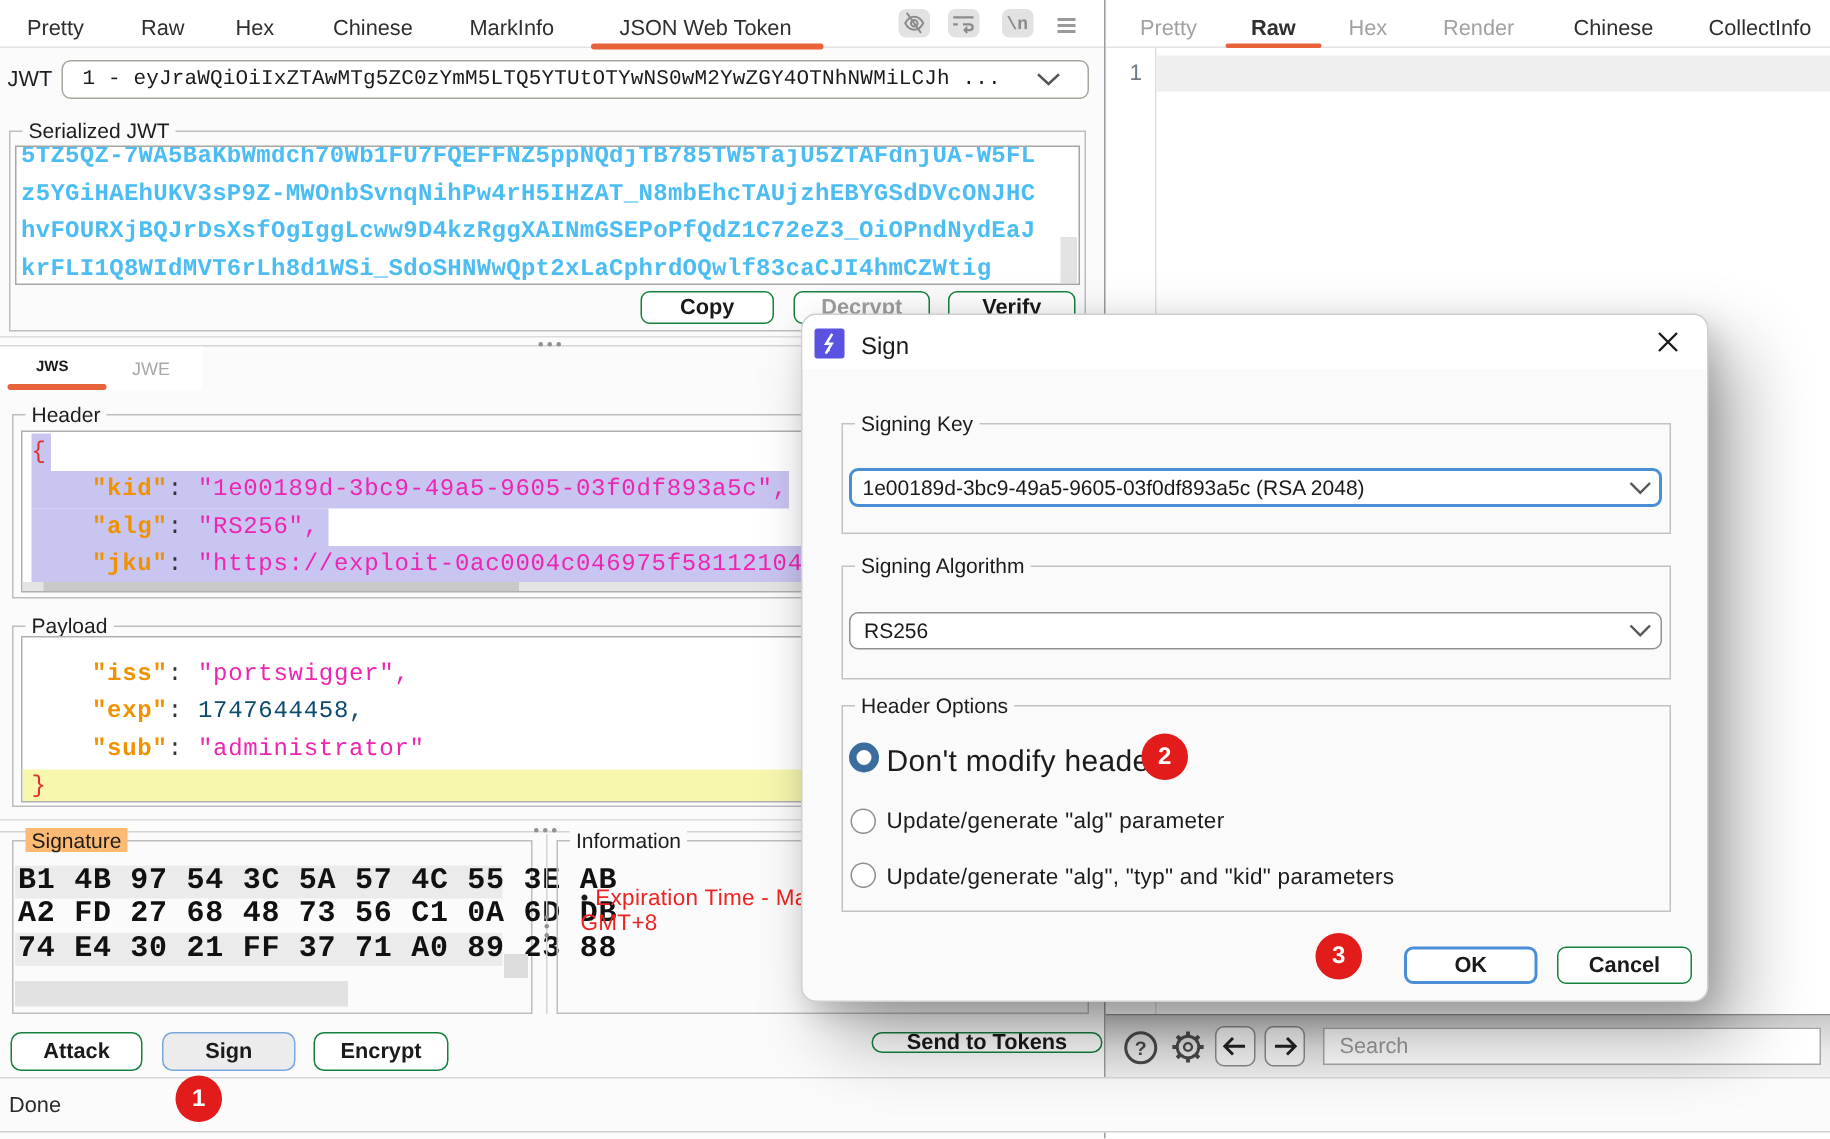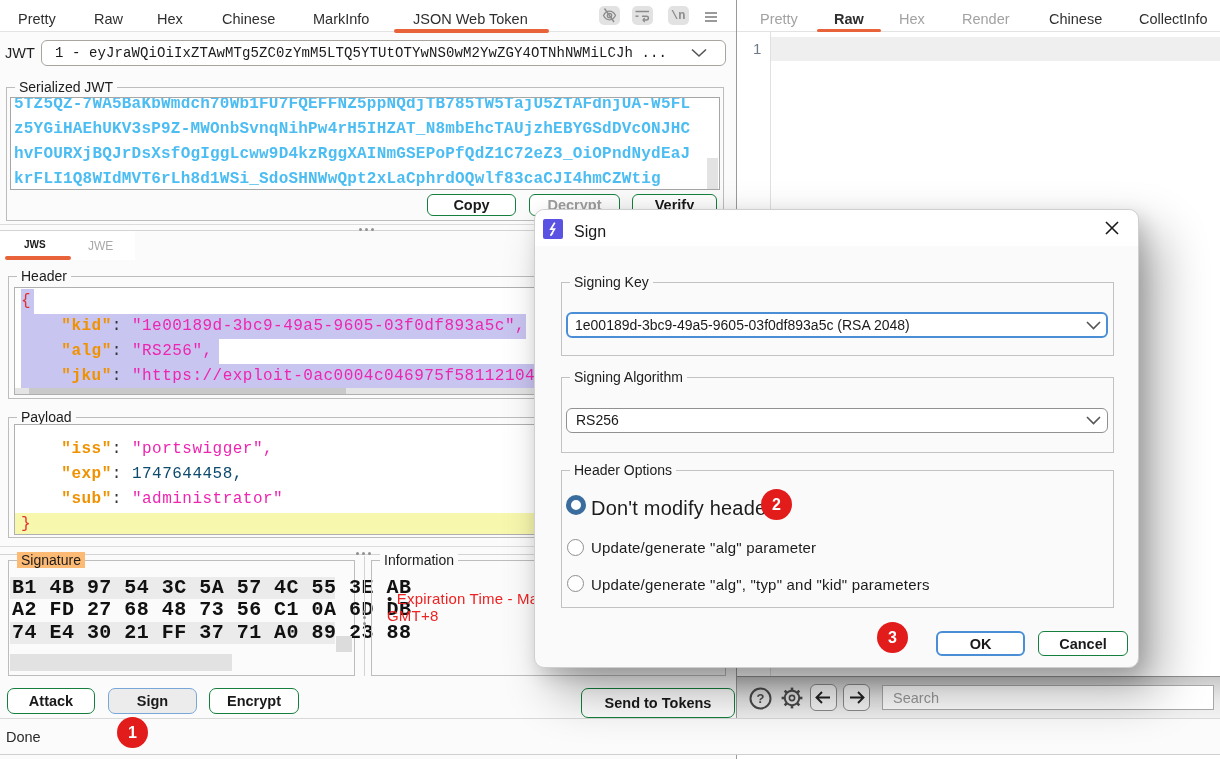--- a/index.html
+++ b/index.html
@@ -146,21 +146,21 @@
   <div class="abs" style="left:363px; top:622px; width:3px; height:3px; border-radius:50%; background:#909090;"></div>
 
   <div class="fs" style="left:371px; top:560px; width:355px; height:116px; border-color:#bdbdbd;">
     <span class="fslabel" style="background:#fbfbfb;">Information</span>
   </div>
   <div class="abs" style="left:387px; top:591px; width:330px; font-size:15px; letter-spacing:0.2px; line-height:16.5px; color:#ef2222;"><span style="color:#1a1a1a;">•</span> Expiration Time - May 19, 2025 16:07:38<br>GMT+8</div>
 
   <div class="btn" style="left:7px;  top:688px; width:88px;  height:26px;">Attack</div>
   <div class="btn" style="left:108px; top:688px; width:89px; height:26px; border:1.5px solid #78a7d9; background:#ececec;">Sign</div>
   <div class="btn" style="left:209px; top:688px; width:90px; height:26px;">Encrypt</div>
-  <div class="btn" style="left:581px; top:688px; width:154px; height:30px;">Send to Tokens</div>
+  <div class="btn" style="left:581px; top:688px; width:154px; height:14px;">Send to Tokens</div>
 </div>
 
 <div class="abs" style="left:737px; top:0; width:483px; height:759px; background:#fff;">
   <div class="abs" style="left:0; top:0; width:483px; height:32px; background:#fff; border-bottom:1px solid #e3e3e3;"></div>
   <div class="abs gtab" style="left:23px;  top:11px;">Pretty</div>
   <div class="abs tab" style="left:97px;  top:11px; font-weight:bold;">Raw</div>
   <div class="abs gtab" style="left:162px; top:11px;">Hex</div>
   <div class="abs gtab" style="left:225px; top:11px;">Render</div>
   <div class="abs tab" style="left:312px; top:11px;">Chinese</div>
   <div class="abs tab" style="left:402px; top:11px;">CollectInfo</div>

